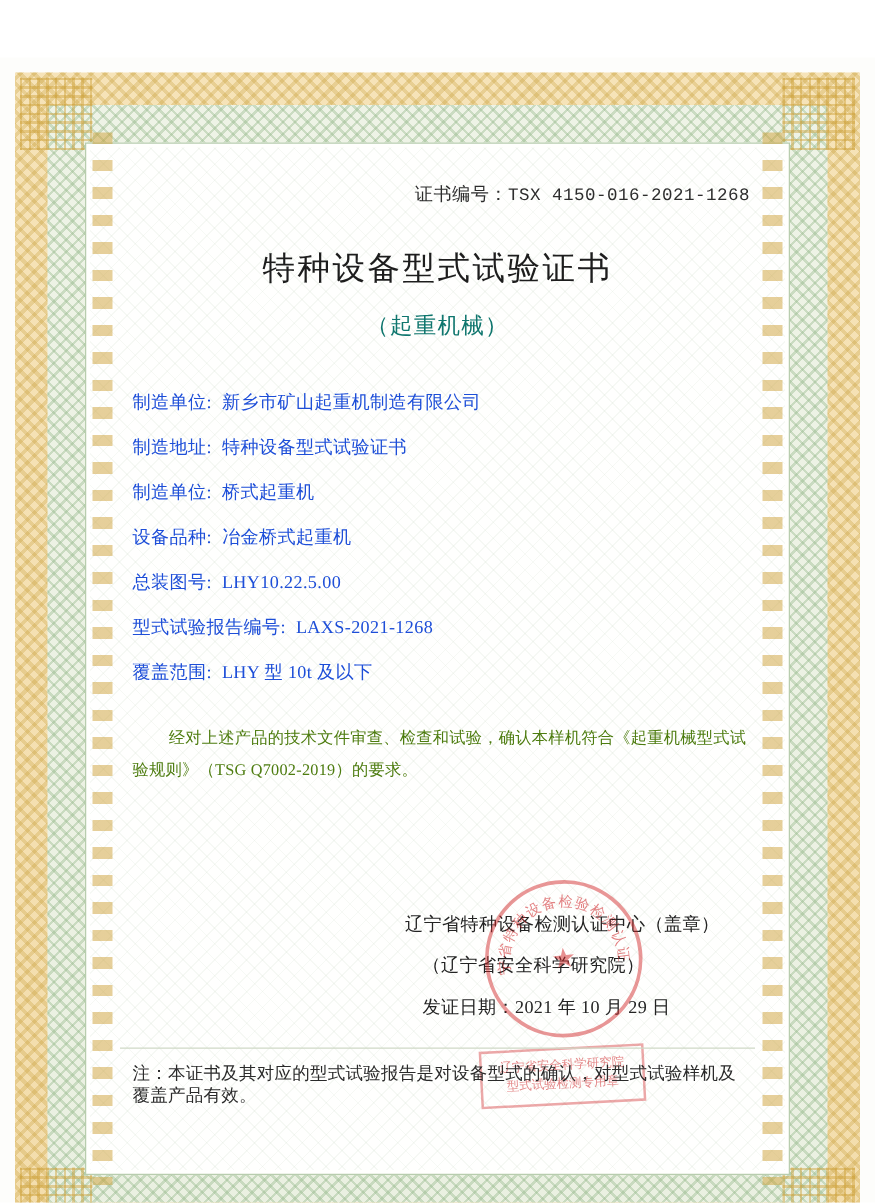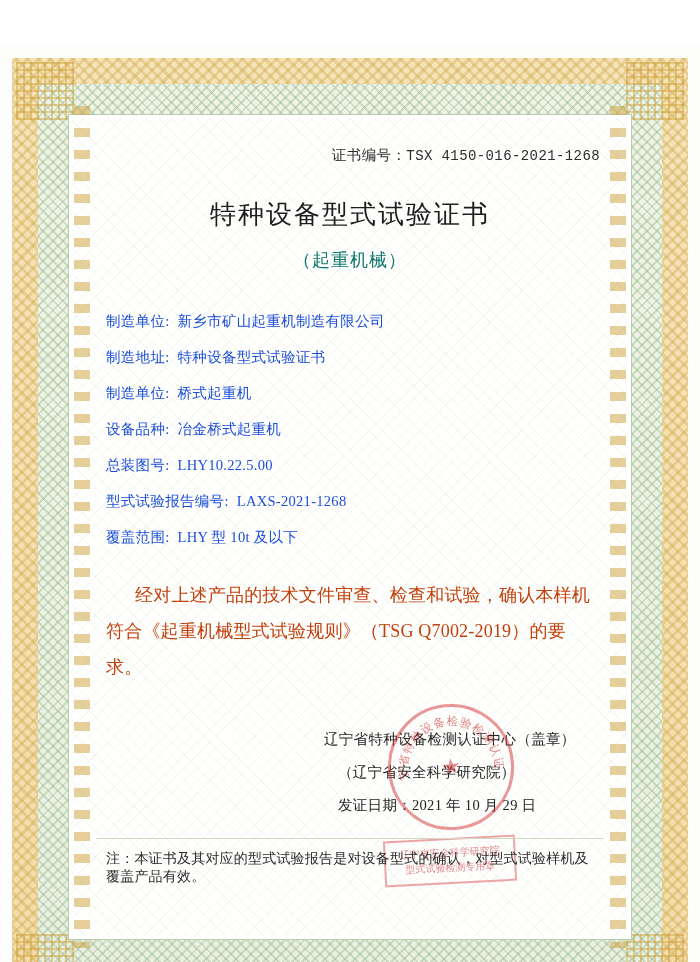--- a/index.html
+++ b/index.html
@@ -156,23 +156,23 @@
     white-space: nowrap;
   }
   .field-value {
     margin-left: 8px;
     white-space: nowrap;
   }
 
   .statement {
     margin-top: 30px;
     padding: 0 6px 0 10px;
-    font-size: 18px;
+    font-size: 13px;
     line-height: 2.0;
-    color: #c2410c;
+    color: #4d7c0f;
     text-indent: 29px;
     letter-spacing: 0.2px;
   }
 
   .issuer-block {
     position: absolute;
     left: 228px;
     top: 592px;
     width: 280px;
     font-size: 14.5px;

